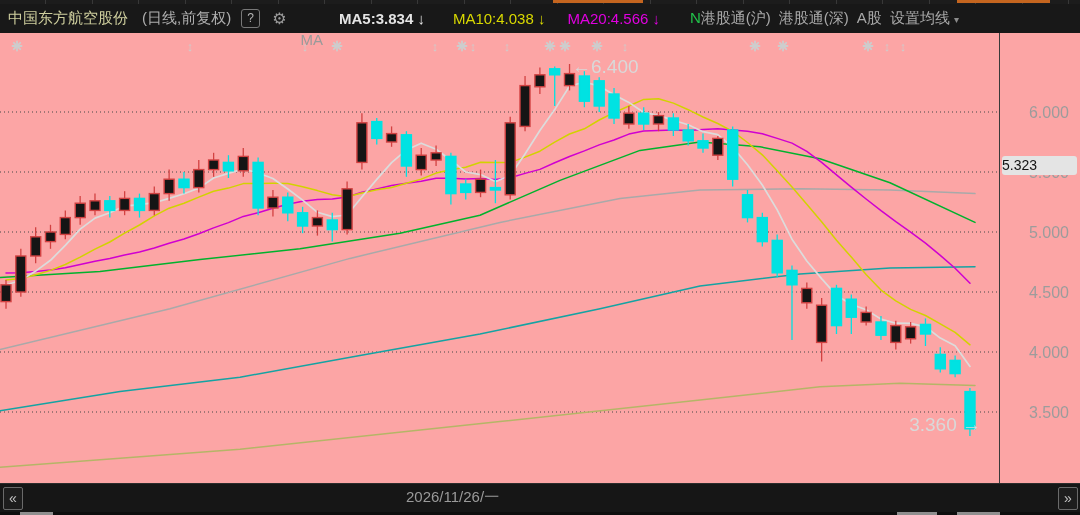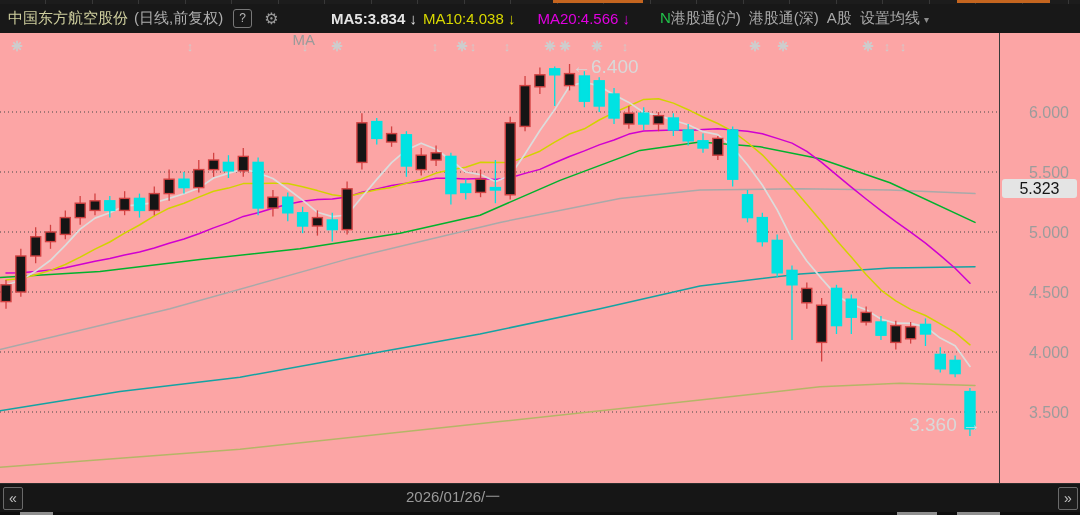--- a/index.html
+++ b/index.html
@@ -10,38 +10,38 @@
   .tabstrip{position:absolute;top:0;left:0;right:0;height:4px;
     background:repeating-linear-gradient(90deg,#1c1c1c 0 45.5px,#383838 45.5px 46.5px);}
   .tab-ind{position:absolute;top:0;height:3px;background:#c4651f;}
   .tab-ind.a{left:553px;width:90px;}
   .tab-ind.b{left:957px;width:93px;}
 
   
   .header{position:absolute;top:4px;left:0;right:0;height:29px;display:flex;
     align-items:center;background:#181818;color:#a8a8a8;font-size:15px;white-space:nowrap;}
   .t-title{color:#cfcf9e;margin-left:8px;}
-  .t-sub{color:#aeaeae;margin-left:6px;}
+  .t-sub{color:#aeaeae;margin-left:14px;}
   .help{display:inline-block;width:17px;height:17px;border:1px solid #787878;border-radius:3px;
     text-align:center;line-height:16px;font-size:12px;color:#b5b5b5;margin-left:10px;}
   .gear{margin-left:12px;font-size:16px;color:#9a9a9a;}
   .ind{margin-left:14px;color:#9a9a9a;margin-top:42px;}
   .ma5{color:#e4e4e4;margin-left:16px;font-weight:bold;}
-  .ma10{color:#d8d800;margin-left:6px;}
+  .ma10{color:#d8d800;margin-left:28px;}
   .ma20{color:#e000e0;margin-left:22px;}
   .lnk{color:#a8a8a8;margin-left:8px;}
   .lnk.first{margin-left:30px;}
   .badge{color:#22c24a;}
   .caret{font-size:10px;color:#8b8b8b;margin-left:4px;}
 
   
   .chart-wrap{position:absolute;top:33px;left:0;width:1080px;height:450px;}
   .chart-wrap svg{position:absolute;top:0;left:0;}
-  .price-tag{position:absolute;top:146px;right:3px;width:75px;height:19px;line-height:19px;
-    background:#e4e4e4;color:#141414;font-size:16px;text-align:center;border-radius:3px;z-index:2;}
+  .price-tag{position:absolute;top:123px;right:3px;width:75px;height:19px;line-height:19px;
+    background:#e4e4e4;color:#141414;font-size:14px;border-radius:3px;z-index:2;}
 
   
   .footer{position:absolute;top:483px;left:0;right:0;height:28px;background:#161616;
     border-top:1px solid #2c2c2c;}
   .nav-btn{position:absolute;top:3px;width:18px;height:21px;border:1px solid #6a6a6a;
     border-radius:2px;color:#c2c2c2;font-size:14px;line-height:20px;text-align:center;
     background:#1d1d1d;}
   .nav-btn.prev{left:3px;}
   .nav-btn.next{right:2px;}
   .date{position:absolute;left:406px;top:4px;color:#9a9a9a;font-size:15px;}
@@ -307,21 +307,21 @@
           <text x="572" y="40" text-anchor="start" fill="#d9d9d9" font-size="19">←6.400</text>
           <text x="981" y="398" text-anchor="end" fill="#d9d9d9" font-size="19">3.360 →</text>
         </g>
         <line x1="999.5" y1="0" x2="999.5" y2="450" stroke="#3a3a3a" stroke-width="1"></line>
       </svg>
     <div class="price-tag">5.323</div>
   </div>
 
   <div class="footer">
     <div class="nav-btn prev">«</div>
-    <div class="date">2026/01/26/一</div>
+    <div class="date">2026/11/26/一</div>
     <div class="nav-btn next">»</div>
   </div>
 
   <div class="bstrip">
     <div class="bseg s1"></div>
     <div class="bseg s2"></div>
     <div class="bseg s3"></div>
   </div>
 
 </div>

